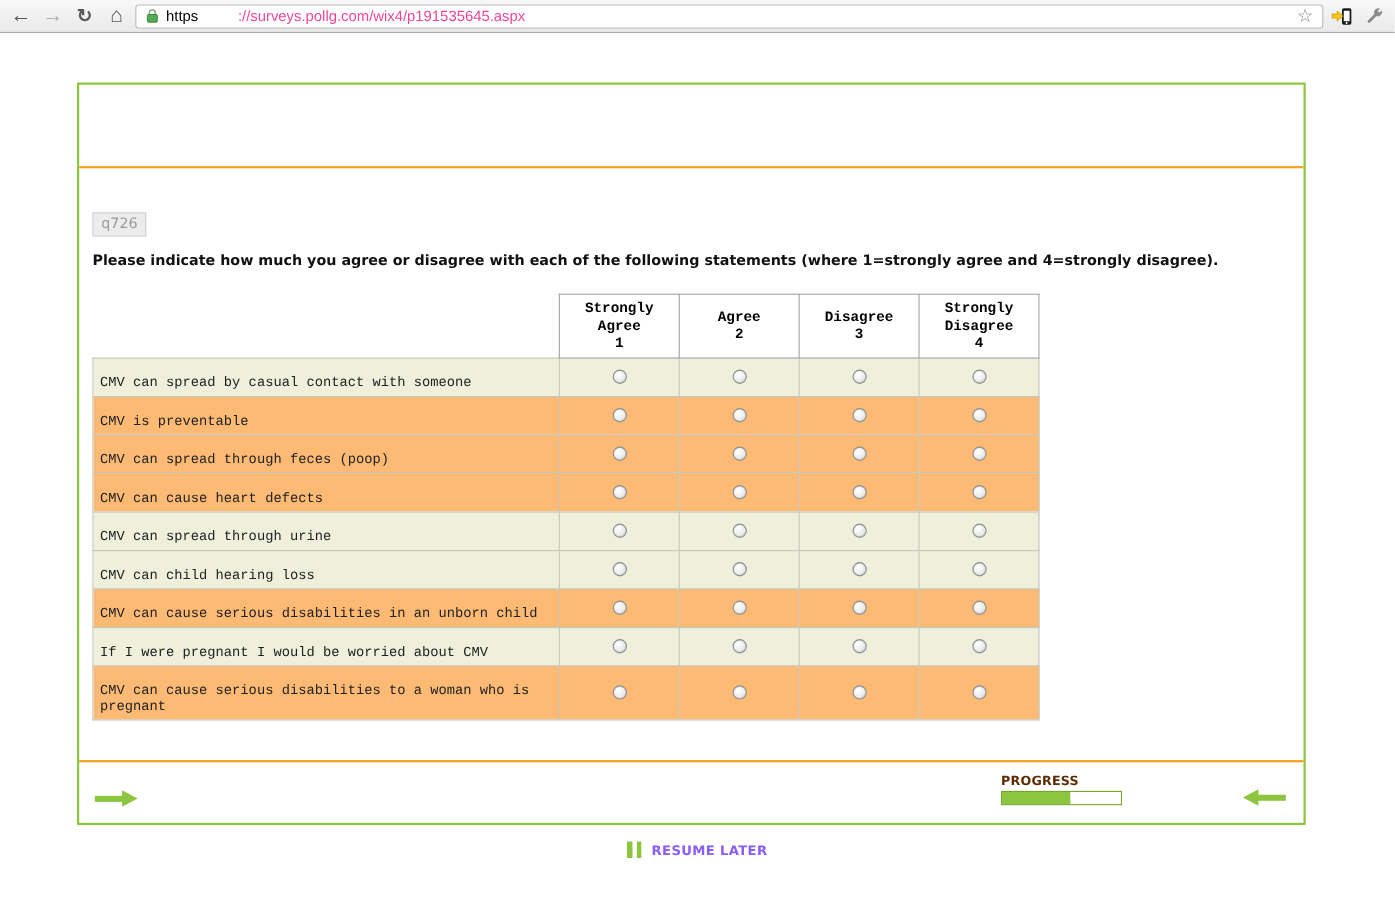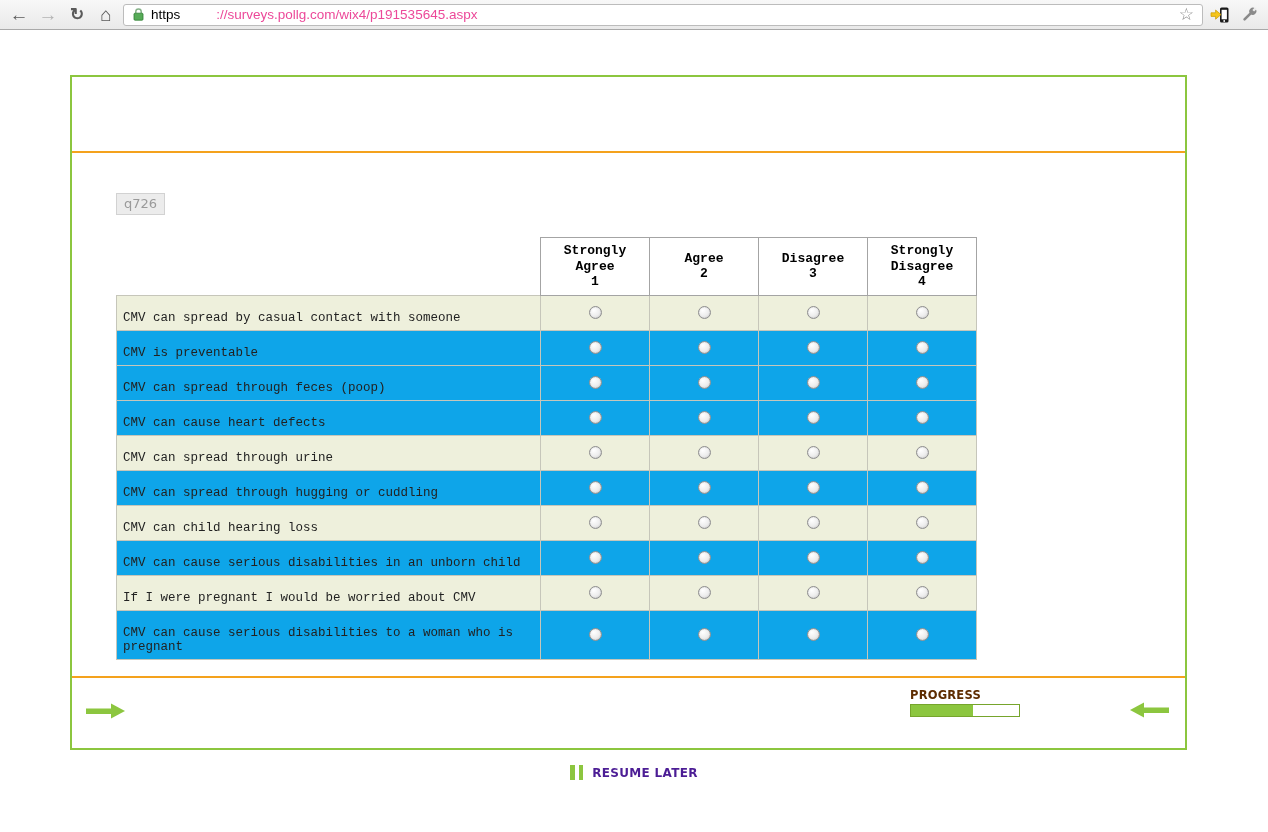--- a/index.html
+++ b/index.html
@@ -22,63 +22,63 @@
   .url-spacer { flex:1; }
   .star { font-size:17px; color:#8a8a8a; cursor:pointer; }
   .ext-btn, .menu-btn { width:24px; height:24px; display:flex; align-items:center;
                         justify-content:center; cursor:pointer; }
 
   
   .page { position:relative; width:1268px; height:802px; background:#fff; }
   .survey-frame { position:absolute; left:70px; top:45px; width:1117px; height:675px;
                   border:2px solid #8cc63f; background:#fff; display:flex; flex-direction:column; }
   .frame-header { height:76px; border-bottom:2px solid #f4a21d; }
-  .frame-content { flex:1; overflow:hidden;margin-left:32px; }
-  .frame-footer { height:72px; border-top:2px solid #f4a21d; position:relative; }
+  .frame-content { flex:1; overflow:hidden; }
+  .frame-footer { height:57px; border-top:2px solid #f4a21d; position:relative; }
 
   .q-code { display:inline-block; margin:40px 0 0 12px; padding:2px 7px 3px;
             background:#ececec; border:1px solid #d2d2d2; color:#9a9a9a;
             font-size:13px; font-family:"DejaVu Sans", sans-serif; }
   .q-text { margin:15px 14px 0 12px; font-family:"DejaVu Sans", sans-serif;
             font-size:13px; font-weight:bold; color:#111; }
 
   
   table.matrix { border-collapse:collapse; margin:22px 0 0 12px;
                  font-family:Liberation Mono, monospace; font-size:12.5px; color:#222; }
   .matrix th, .matrix td { border:1px solid #c6c6ba; }
   .matrix thead th { border-color:#a4a4a4; background:#fff; padding:5px 4px; height:54px;
                      text-align:center; vertical-align:middle; font-size:13px; color:#000; }
   .matrix thead th.corner { border:none; background:transparent; }
   .hdr-label { font-weight:bold; max-width:76px; margin:0 auto; line-height:1.2; }
   .hdr-num { font-weight:bold; line-height:1.2; }
   .matrix td.statement { width:424px; padding:15px 6px 5px; height:27px; }
   .matrix td.option { width:109px; text-align:center; height:27px; }
   tr.odd td { background:#eef0dc; }
-  tr.even td { background:#0ea5e9; }
+  tr.even td { background:#fdba74; }
   .radio { display:inline-block; width:13px; height:13px; border-radius:50%;
            border:1px solid #8f8f8f; cursor:pointer; vertical-align:middle;
            background:radial-gradient(circle at 35% 30%, #ffffff 0%, #ededed 55%, #cccccc 100%);
            box-shadow:inset 0 0 1px rgba(0,0,0,.25); }
 
   
   .arrow-next { position:absolute; left:14px; top:24px; cursor:pointer; }
   .arrow-back { position:absolute; right:16px; top:23px; cursor:pointer; }
   .progress-block { position:absolute; left:838px; top:10px; width:110px; }
   .progress-label { font-family:"DejaVu Sans", sans-serif; font-size:11.5px; font-weight:bold;
                     color:#5e2c00; letter-spacing:.2px; margin-bottom:2px; }
   .progress-track { width:110px; height:13px; border:1px solid #76a52c; background:#fff; }
   .progress-fill { height:100%; background:#8cc63f; }
 
   
   .resume-later { margin-top:13px; display:flex; align-items:center; justify-content:center;
                   gap:9px; cursor:pointer; }
   .pause-icon { display:flex; gap:4px; }
   .pause-icon i { display:block; width:4.5px; height:15px; background:#8cc63f; }
   .resume-label { font-family:"DejaVu Sans", sans-serif; font-size:12px; font-weight:bold;
-                  color:#4c1d95; letter-spacing:.3px; }
+                  color:#8b5cf6; letter-spacing:.3px; }
 </style>
 </head>
 <body>
 
 <div class="browser-bar">
   <div class="nav-btn">←</div>
   <div class="nav-btn disabled">→</div>
   <div class="nav-btn reload">↻</div>
   <div class="nav-btn">⌂</div>
 
@@ -115,20 +115,21 @@
   </div>
 </div>
 
 <div class="page">
 
   <div class="survey-frame">
     <div class="frame-header"></div>
 
     <div class="frame-content">
       <span class="q-code">q726</span>
+      <div class="q-text">Please indicate how much you agree or disagree with each of the following statements (where 1=strongly agree and 4=strongly disagree).</div>
 
       <table class="matrix">
         <thead>
           <tr>
             <th class="corner"></th>
           <th>
                 <div class="hdr-label">Strongly Agree</div>
                 <div class="hdr-num">1</div>
               </th>
               <th>
@@ -169,27 +170,20 @@
             </tr>
             <tr class="even">
               <td class="statement">CMV can cause heart defects</td>
               <td class="option"><span class="radio"></span></td>
               <td class="option"><span class="radio"></span></td>
               <td class="option"><span class="radio"></span></td>
               <td class="option"><span class="radio"></span></td>
             </tr>
             <tr class="odd">
               <td class="statement">CMV can spread through urine</td>
-              <td class="option"><span class="radio"></span></td>
-              <td class="option"><span class="radio"></span></td>
-              <td class="option"><span class="radio"></span></td>
-              <td class="option"><span class="radio"></span></td>
-            </tr>
-            <tr class="even">
-              <td class="statement">CMV can spread through hugging or cuddling</td>
               <td class="option"><span class="radio"></span></td>
               <td class="option"><span class="radio"></span></td>
               <td class="option"><span class="radio"></span></td>
               <td class="option"><span class="radio"></span></td>
             </tr>
             <tr class="odd">
               <td class="statement">CMV can child hearing loss</td>
               <td class="option"><span class="radio"></span></td>
               <td class="option"><span class="radio"></span></td>
               <td class="option"><span class="radio"></span></td>

